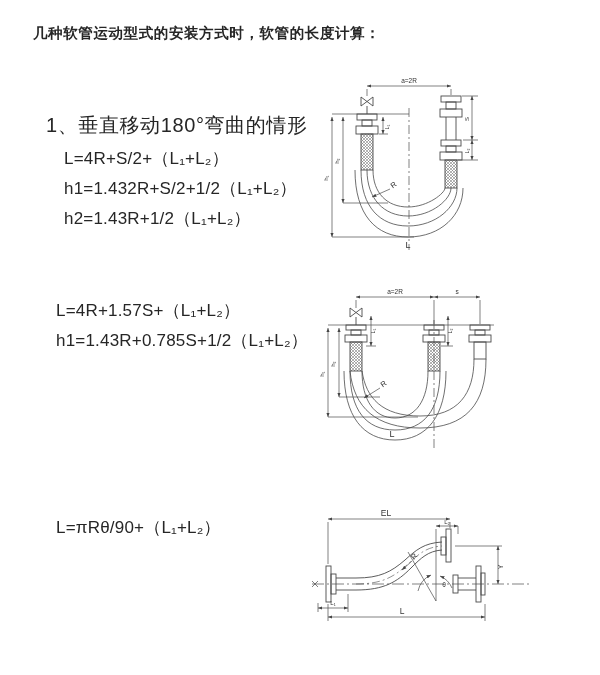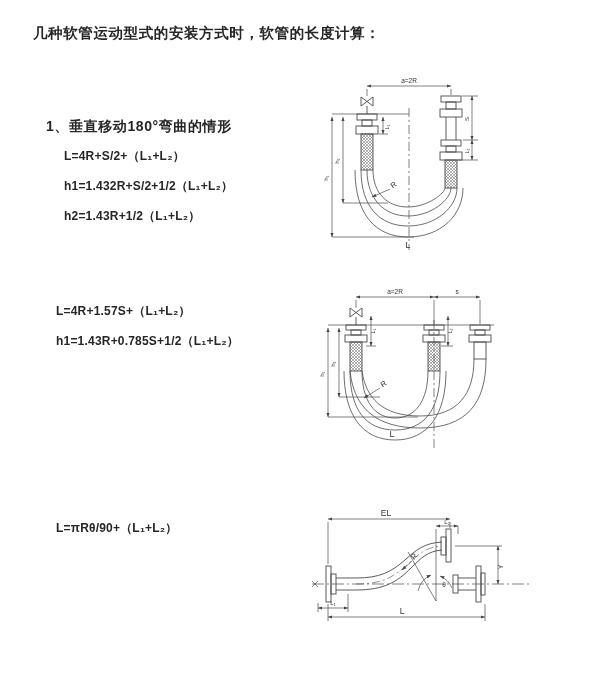--- a/index.html
+++ b/index.html
@@ -2,22 +2,22 @@
 <html><head>
 <meta charset="utf-8">
 <style>
   html,body{margin:0;padding:0}
   body{
     width:600px;height:675px;background:#ffffff;position:relative;overflow:hidden;
     font-family:"Liberation Sans","DejaVu Sans",sans-serif;color:#262626;
   }
   .title{position:absolute;left:33px;top:24px;font-size:14.5px;font-weight:700;letter-spacing:.6px}
   .sec{position:absolute}
-  .sec h2{margin:12px 0 11px 0;font-size:14px;font-weight:700;letter-spacing:.6px}
-  .formula{margin:0 0 12px 18px;font-size:12px;font-weight:700;line-height:18px;letter-spacing:.2px;white-space:nowrap}
+  .sec h2{margin:6px 0 11px 0;font-size:20px;font-weight:400;letter-spacing:.6px}
+  .formula{margin:0 0 12px 18px;font-size:17px;font-weight:400;line-height:18px;letter-spacing:.2px;white-space:nowrap}
   #s1{left:46px;top:106px}
   #s2{left:38px;top:302px}
   #s3{left:38px;top:519px}
   .diagram{position:absolute}
   #d1{left:310px;top:70px}
   #d2{left:308px;top:282px}
   #d3{left:298px;top:505px}
   svg{display:block}
   svg text{fill:#333;font-family:"Liberation Sans","DejaVu Sans",sans-serif}
 </style>

